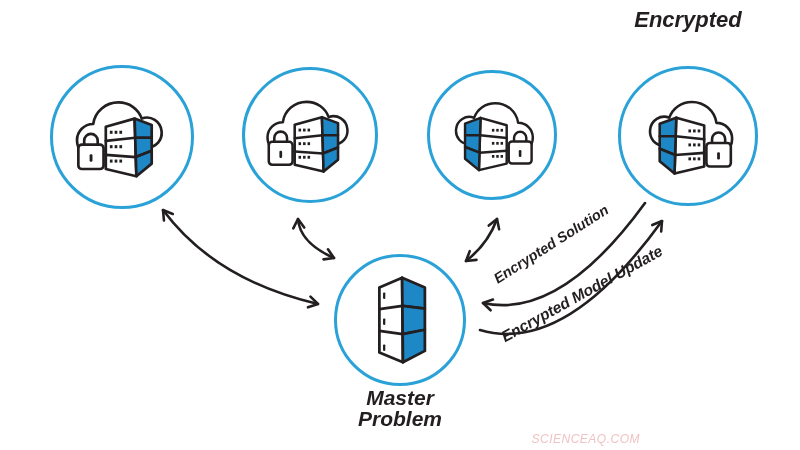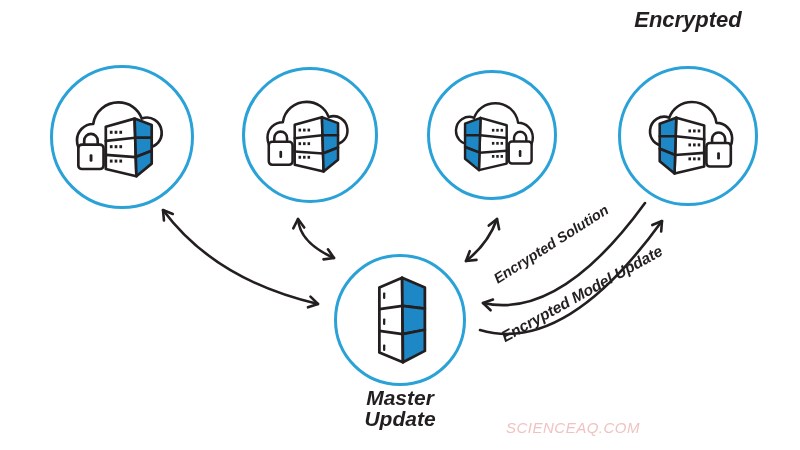--- a/index.html
+++ b/index.html
@@ -24,21 +24,21 @@
   .arrows path,.arrows use{stroke:var(--line);stroke-width:2.6;fill:none;
     stroke-linecap:round;stroke-linejoin:round;}
   .caption{position:absolute;text-align:center;font-weight:bold;color:var(--text);}
   .caption span{display:block;}
   .cap-sub{left:600px;top:8px;width:176px;font-size:22px;line-height:23px;}
   .cap-master{left:330px;top:387px;width:140px;font-size:21px;line-height:21px;}
   .arrow-label{position:absolute;font-weight:bold;color:var(--text);text-align:center;
     white-space:nowrap;}
   .lbl-solution{left:471px;top:236px;width:160px;font-size:14.5px;transform:rotate(-32.5deg);}
   .lbl-update{left:477px;top:285px;width:210px;font-size:15.5px;transform:rotate(-29deg);}
-  .watermark{position:absolute;right:8px;bottom:14px;font-size:15px;letter-spacing:.5px;
+  .watermark{position:absolute;right:8px;bottom:4px;font-size:12px;letter-spacing:.5px;
     color:var(--watermark);}
 </style>
 </head>
 <body>
 
 <div class="stage">
 
   <svg width="0" height="0" style="position:absolute">
     <defs>
       <g id="icon-cloud-server">
@@ -129,20 +129,20 @@
     <path d="M480,330 Q565,355 662,221"></path>
     <use href="#ah" transform="translate(662,221) rotate(-54.1)"></use>
   </svg>
 
   <div class="caption cap-sub">
     <span>Encrypted</span>
   </div>
 
   <div class="caption cap-master">
     <span>Master</span>
-    <span>Update</span>
+    <span>Problem</span>
   </div>
 
   <div class="arrow-label lbl-solution">Encrypted Solution</div>
   <div class="arrow-label lbl-update">Encrypted Model Update</div>
 
   <div class="watermark">SCIENCEAQ.COM</div>
 </div>
 
 </body></html>

